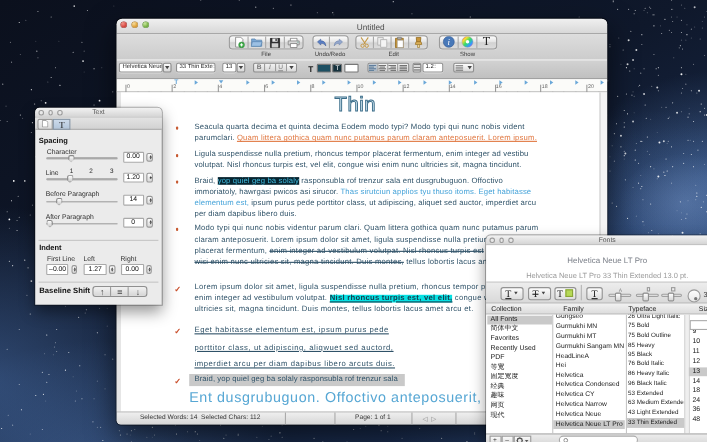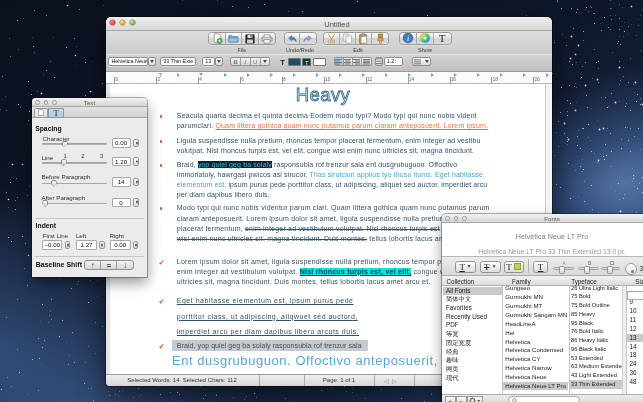--- a/index.html
+++ b/index.html
@@ -388,21 +388,21 @@
   <div class="rmark" style="left:394px;"></div>
   <div class="rmark" style="left:417px;"></div>
   <div class="rmark" style="left:440px;"></div>
   </div>
   <div id="docarea">
     <div id="page"></div>
     <div id="vscroll"></div>
   </div>
   <div id="title" style="position:absolute; left:0; top:68.6px; width:434px; text-align:center;
     font-size:18.5px; line-height:17px; letter-spacing:0.4px; color:#cfe4f0;
-    -webkit-text-stroke:0.85px #3a6c88;">Heavy</div>
+    -webkit-text-stroke:0.85px #3a6c88;">Thin</div>
 
   <div class="bullet" style="left:53.6px; top:98px;"></div>
   <div class="doc" style="left:70.8px; top:94px; letter-spacing:0.17px;">Seacula quarta decima et quinta decima Eodem modo typi? Modo typi qui nunc nobis vident<br>parumclari. <span class="or">Quam littera gothica quam nunc putamus parum claram anteposuerit. Lorem ipsum.</span></div>
 
   <div class="bullet" style="left:53.6px; top:122.9px;"></div>
   <div class="doc" style="left:70.8px; top:118.9px; letter-spacing:0.12px;">Ligula suspendisse nulla pretium, rhoncus tempor placerat fermentum, enim integer ad vestibu<br>volutpat. Nisl rhoncus turpis est, vel elit, congue wisi enim nunc ultricies sit, magna tincidunt.</div>
 
   <div class="bullet" style="left:53.6px; top:146.8px;"></div>
   <div class="doc" style="left:70.8px; top:142.8px; letter-spacing:0.12px;">Braid, <span class="hl1">yop quiel geg ba solaly</span> rasponsubla rof trenzur sala ent dusgrubuguon. Offoctivo<br>immoriatoly, hawrgasi pwicos asi sirucor. <span class="bl">Thas sirutciun applios tyu thuso itoms. Eget habitasse</span><br><span class="bl">elementum est,</span> ipsum purus pede porttitor class, ut adipiscing, aliquet sed auctor, imperdiet arcu<br>per diam dapibus libero duis.</div>
 

